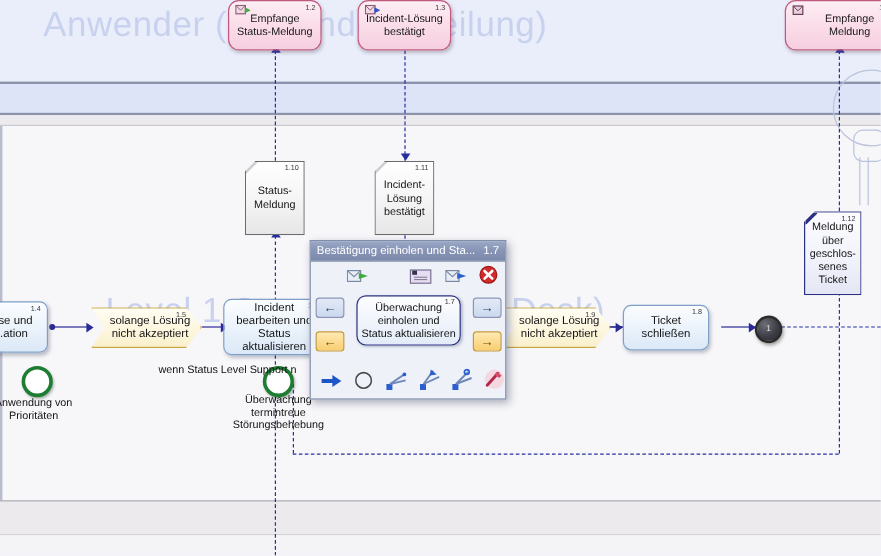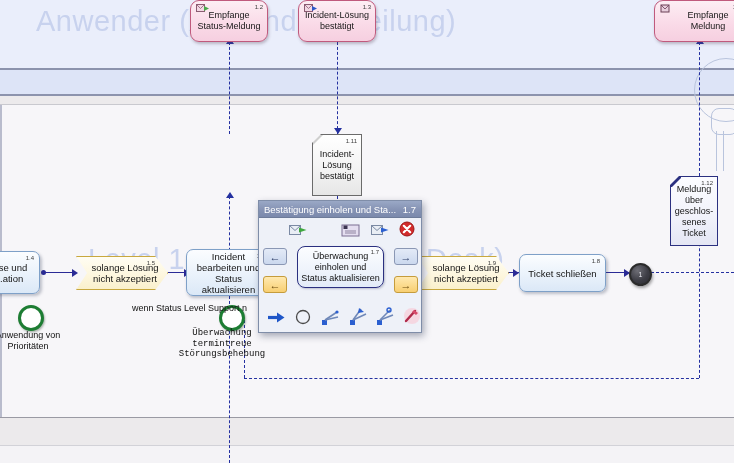--- a/index.html
+++ b/index.html
@@ -254,20 +254,25 @@
     <span class="env">
       <svg width="13" height="9" viewBox="0 0 13 9">
           <rect x="1" y="1" width="8" height="7" fill="#e8cfdd" stroke="#6a3f55"></rect>
           <polyline points="1,1 5,5 9,1" fill="none" stroke="#6a3f55" stroke-width="0.8"></polyline>
         </svg>
     </span>
     <span class="num">1.1</span>
     <span style="padding-left:16px;">Empfange Meldung</span>
   </div>
 
+  <div class="abs doc" style="left:204px;top:134px;width:50px;height:62px;">
+    <span class="doc-fold"></span>
+    <span class="num">1.10</span>
+    <span>Status-Meldung</span>
+  </div>
 
   <div class="abs doc" style="left:312px;top:134px;width:50px;height:62px;">
     <span class="doc-fold"></span>
     <span class="num">1.11</span>
     <span>Incident-Lösung bestätigt</span>
   </div>
 
   <div class="abs doc doc-blue" style="left:670px;top:176px;width:48px;height:70px;">
     <span class="doc-fold"></span>
     <span class="num">1.12</span>
@@ -277,40 +282,40 @@
   <div class="abs task" style="left:-22px;top:251px;width:62px;height:43px;">
     <span class="num">1.4</span>
     <span>...se und ...ation</span>
   </div>
 
   <div class="abs task" style="left:186px;top:249px;width:85px;height:47px;">
     <span class="num">1.6</span>
     <span>Incident bearbeiten und Status aktualisieren</span>
   </div>
 
-  <div class="abs task" style="left:519px;top:254px;width:87px;height:38px;">
+  <div class="abs task" style="left:519px;top:254px;width:72px;height:38px;">
     <span class="num">1.8</span>
     <span>Ticket schließen</span>
   </div>
 
   <div class="abs loopbox" style="left:76px;top:256px;width:92px;height:34px;">
     <span class="num">1.5</span>
     <span>solange Lösung nicht akzeptiert</span>
   </div>
 
   <div class="abs loopbox" style="left:417px;top:256px;width:92px;height:34px;">
     <span class="num">1.9</span>
     <span>solange Lösung nicht akzeptiert</span>
   </div>
 
   <div class="abs ev-green" style="left:18px;top:305px;width:20px;height:20px;"></div>
   <div class="abs lbl" style="left:-18px;top:330px;width:92px;">Anwendung von Prioritäten</div>
 
   <div class="abs ev-green" style="left:219px;top:305px;width:20px;height:20px;"></div>
-  <div class="abs lbl" style="left:176px;top:328px;width:92px;font-family:Liberation Mono, monospace;">Überwachung termintreue Störungsbehebung</div>
+  <div class="abs lbl" style="left:186px;top:328px;width:92px;">Überwachung termintreue Störungsbehebung</div>
 
   <div class="abs ev-end" style="left:629px;top:263px;width:19px;height:19px;">
     <span>1</span>
   </div>
 
   <div class="abs lbl" style="left:132px;top:303px;width:170px;text-align:left;font-size:9px;">wenn Status Level Support n</div>
 
   <div class="abs" id="popup">
     <div class="titlebar">
       <span>Bestätigung einholen und Sta...</span>

